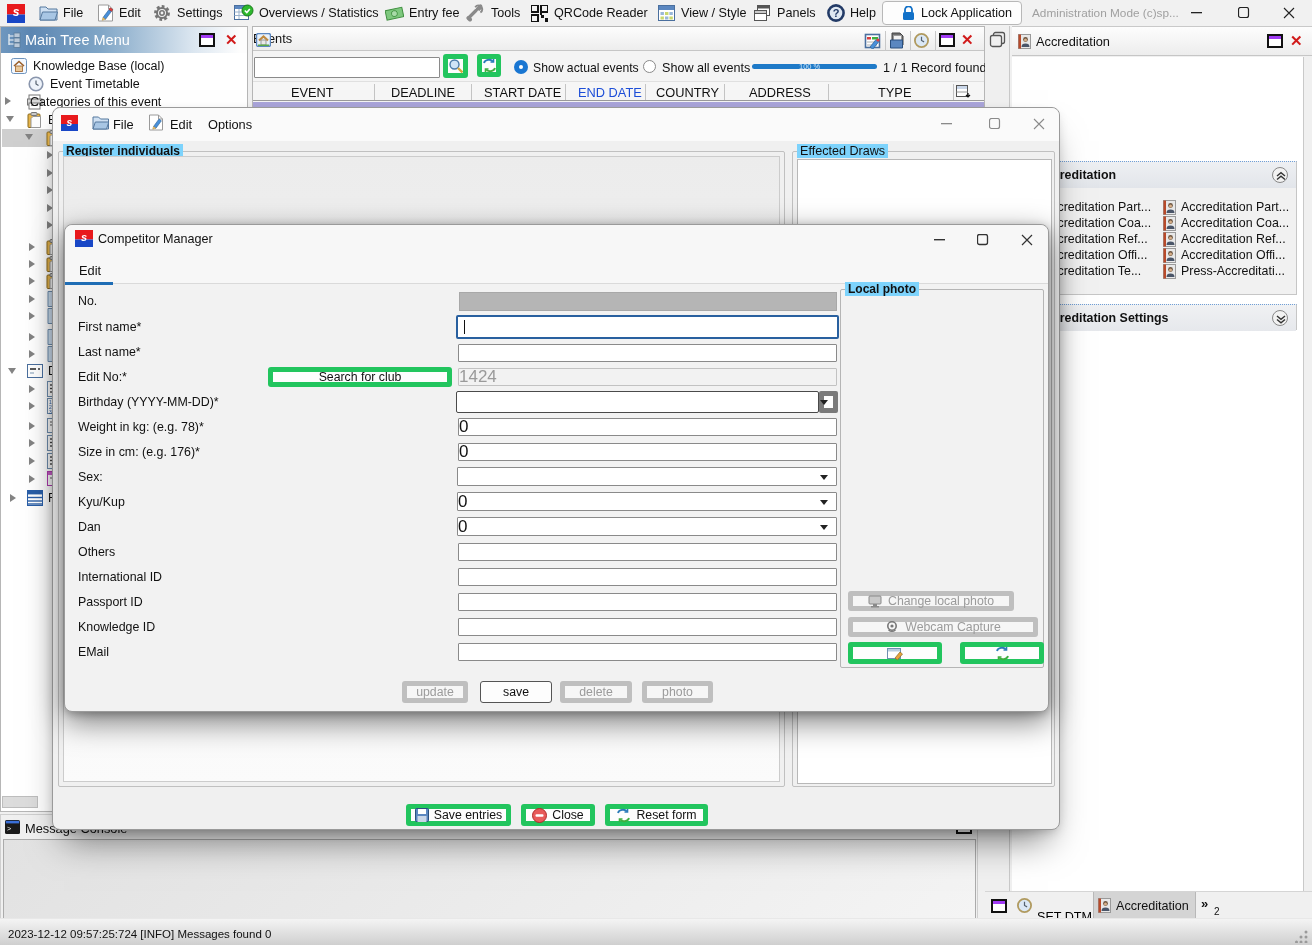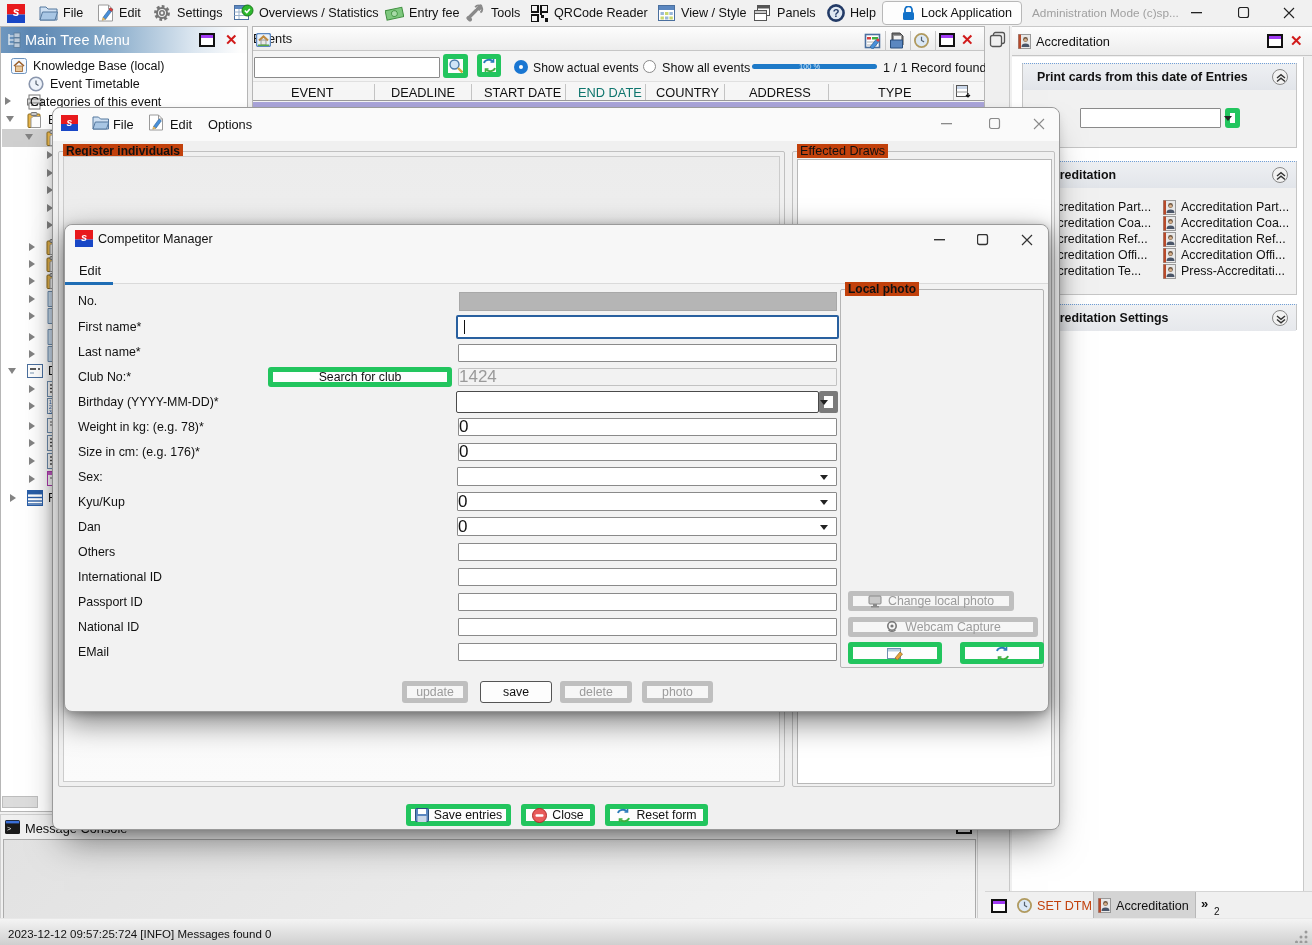--- a/index.html
+++ b/index.html
@@ -10,21 +10,21 @@
 #app { position:relative; width:1312px; height:945px; }
 .tbitem { position:absolute; top:0; height:26px; display:flex; align-items:center; gap:6px;
   font-size:12.6px; color:#111; white-space:nowrap; }
 .phead { position:absolute; left:0; right:0; top:0; height:24px;
   background:linear-gradient(#fdfdfd,#ededed); border-bottom:1px solid #c6c6c6;
   display:flex; align-items:center; font-size:12.8px; color:#111; }
 .maxbtn { width:16px; height:14px; background:#fff; border:2px solid #111; position:relative; }
 .maxbtn:before { content:""; position:absolute; left:0; right:0; top:0; height:3px; background:#a13bf5; }
 .redx { color:#d11a1a; font-weight:bold; font-size:15px; }
 .gb { position:absolute; border:1px solid #c0c0c0; border-radius:2px; }
-.gblabel { position:absolute; top:-8px; left:4px; background:#c2410c; font-weight:bold; font-size:12px; color:#111; padding:0 3px; }
+.gblabel { position:absolute; top:-8px; left:4px; background:#7dd3fc; font-weight:bold; font-size:12px; color:#111; padding:0 3px; }
 .inp { position:absolute; background:#fff; border:1px solid #8a8a8a; border-radius:1px;
   font-size:17px; color:#111; display:flex; align-items:center; }
 .lbl { position:absolute; font-size:12.4px; color:#111; white-space:nowrap; }
 .btn { position:absolute; background:#fdfdfd; border:5px solid #22c55e; border-radius:3px;
   display:flex; align-items:center; justify-content:center; font-size:12.3px; color:#111; gap:6px; }
 .btn.dis { color:#9b9b9b; border-color:#bfbfbf; background:#f6f6f6; }
 .cmb-arrow { position:absolute; right:8px; top:50%; margin-top:-2px; width:0; height:0;
   border-left:4.5px solid transparent; border-right:4.5px solid transparent; border-top:5px solid #222; }
 .arr-r { width:0; height:0; border-top:4.5px solid transparent; border-bottom:4.5px solid transparent; border-left:6px solid #838383; position:absolute; }
 .arr-d { width:0; height:0; border-left:4.5px solid transparent; border-right:4.5px solid transparent; border-top:6px solid #838383; position:absolute; }
@@ -400,21 +400,21 @@
   <span class="abs" style="left:409px;top:34px;font-size:12.6px;color:#111;">Show all events</span>
 
   <div class="abs" style="left:499px;top:37px;width:125px;height:5px;border-radius:3px;background:#1e7ac8;"></div>
   <span class="abs" style="left:546px;top:35px;font-size:7.5px;color:#cfe4f7;">100 %</span>
   <span class="abs" style="left:630px;top:34px;font-size:12.6px;color:#111;">1 / 1 Record found</span>
 
   <div class="abs" id="evhead" style="left:0;top:54px;width:731px;height:20px;background:#f6f6f6;border-top:1px solid #e0e0e0;border-bottom:1px solid #9a9a9a;">
     <span class="abs" style="left:38px;top:3px;font-size:12.8px;color:#111;">EVENT</span>
     <span class="abs" style="left:138px;top:3px;font-size:12.8px;color:#111;">DEADLINE</span>
     <span class="abs" style="left:231px;top:3px;font-size:12.8px;color:#111;">START DATE</span>
-    <span class="abs" style="left:325px;top:3px;font-size:12.8px;color:#0f766e;">END DATE</span>
+    <span class="abs" style="left:325px;top:3px;font-size:12.8px;color:#1d4ed8;">END DATE</span>
     <span class="abs" style="left:403px;top:3px;font-size:12.8px;color:#111;">COUNTRY</span>
     <span class="abs" style="left:496px;top:3px;font-size:12.8px;color:#111;">ADDRESS</span>
     <span class="abs" style="left:625px;top:3px;font-size:12.8px;color:#111;">TYPE</span>
     <div class="abs" style="left:121px;top:2px;width:1px;height:16px;background:#c4c4c4;"></div>
     <div class="abs" style="left:218px;top:2px;width:1px;height:16px;background:#c4c4c4;"></div>
     <div class="abs" style="left:312px;top:2px;width:1px;height:16px;background:#c4c4c4;"></div>
     <div class="abs" style="left:392px;top:2px;width:1px;height:16px;background:#c4c4c4;"></div>
     <div class="abs" style="left:471px;top:2px;width:1px;height:16px;background:#c4c4c4;"></div>
     <div class="abs" style="left:575px;top:2px;width:1px;height:16px;background:#c4c4c4;"></div>
     <div class="abs" style="left:700px;top:2px;width:1px;height:16px;background:#c4c4c4;"></div>
@@ -458,30 +458,20 @@
           <path d="M4 8 l4-3.4 4 3.4" fill="none" stroke="#333" stroke-width="1.4"></path>
           <path d="M4 11.5 l4-3.4 4 3.4" fill="none" stroke="#333" stroke-width="1.4"></path>
         </g>
         <g id="i-chevdn">
           <path d="M4 5 l4 3.4 4-3.4" fill="none" stroke="#333" stroke-width="1.4"></path>
           <path d="M4 8.5 l4 3.4 4-3.4" fill="none" stroke="#333" stroke-width="1.4"></path>
         </g>
       </defs>
     </svg>
 
-    <div class="abs" style="left:10px;top:6px;width:275px;height:85px;background:#f1f1f1;border:1px solid #c6c6c6;border-top:1px dotted #6f9fd8;">
-      <div class="sechdr">Print cards from this date of Entries</div>
-      <div class="chev" style="top:5px;"><svg width="16" height="16">
-              <use href="#i-chevup"></use>
-            </svg></div>
-      <div class="inp" style="left:57px;top:44px;width:141px;height:20px;"></div>
-      <div class="btn" style="left:202px;top:44px;width:15px;height:20px;border-radius:3px;">
-        <div class="cmb-arrow" style="right:3px;"></div>
-      </div>
-    </div>
 
     <div class="abs" style="left:10px;top:104px;width:275px;height:134px;background:#f1f1f1;border:1px solid #c6c6c6;border-top:1px dotted #6f9fd8;">
       <div class="sechdr">Accreditation</div>
       <div class="chev" style="top:5px;"><svg width="16" height="16">
               <use href="#i-chevup"></use>
             </svg></div>
     </div>
 
     <div id="accrows" class="abs" style="left:0;top:0;width:290px;height:280px;">
       <svg class="abs" style="left:13px;top:143px;" width="13" height="15">
@@ -534,21 +524,21 @@
     </div>
   </div>
 </div>
 
 <div class="abs" id="tabs" style="left:985px;top:891px;width:327px;height:27px;background:#f0f0f0;border-top:1px solid #d5d5d5;">
   <div class="maxbtn abs" style="left:6px;top:7px;"></div>
   <svg class="abs" style="left:32px;top:6px;" width="15" height="15">
     <circle cx="7.5" cy="7.5" r="6.6" fill="#dbe8f5" stroke="#b09a5f" stroke-width="1.8"></circle>
     <path d="M7.5 3.8 V7.5 l2.6 1.4" fill="none" stroke="#55616e" stroke-width="1.2"></path>
   </svg>
-  <span class="abs" style="left:52px;top:7px;font-size:12.6px;color:#c2410c;">SET DTM</span>
+  <span class="abs" style="left:52px;top:18px;font-size:12.6px;color:#000000;">SET DTM</span>
   <div class="abs" style="left:108px;top:0;width:103px;height:27px;background:#d4d4d4;border-left:1px solid #b8b8b8;border-right:1px solid #b8b8b8;"></div>
   <svg class="abs" style="left:113px;top:6px;" width="13" height="15">
         <use href="#i-badge"></use>
       </svg>
   <span class="abs" style="left:131px;top:7px;font-size:12.6px;color:#111;">Accreditation</span>
   <span class="abs" style="left:216px;top:4px;font-size:13px;font-weight:bold;color:#111;">»</span>
   <span class="abs" style="left:229px;top:14px;font-size:10px;color:#111;">2</span>
 </div>
 
 <div class="abs" id="console" style="left:0;top:814px;width:978px;height:106px;background:#f0f0f0;border:1px solid #cfcfcf;">
@@ -658,31 +648,31 @@
     <rect x="0" y="9.5" width="18" height="7.5" fill="#1947c6"></rect>
     <text x="9" y="11" font-size="11" font-style="italic" font-weight="bold" fill="#fff" text-anchor="middle" font-family="Liberation Sans">s</text>
   </svg>
   <span class="abs" style="left:14px;top:38px;font-size:12.8px;color:#111;">Edit</span>
   <div class="abs" style="left:0;top:57px;width:48px;height:3px;background:#1f6db5;"></div>
   <div class="abs" style="left:48px;top:58px;width:935px;height:1px;background:#dadada;"></div>
 
   <span class="lbl" style="left:13px;top:69px;">No.</span>
   <span class="lbl" style="left:13px;top:95px;">First name*</span>
   <span class="lbl" style="left:13px;top:120px;">Last name*</span>
-  <span class="lbl" style="left:13px;top:145px;">Club No:*</span>
+  <span class="lbl" style="left:13px;top:145px;">Edit No:*</span>
   <span class="lbl" style="left:13px;top:170px;">Birthday (YYYY-MM-DD)*</span>
   <span class="lbl" style="left:13px;top:195px;">Weight in kg: (e.g. 78)*</span>
   <span class="lbl" style="left:13px;top:220px;">Size in cm: (e.g. 176)*</span>
   <span class="lbl" style="left:13px;top:245px;">Sex:</span>
   <span class="lbl" style="left:13px;top:270px;">Kyu/Kup</span>
   <span class="lbl" style="left:13px;top:295px;">Dan</span>
   <span class="lbl" style="left:13px;top:320px;">Others</span>
   <span class="lbl" style="left:13px;top:345px;">International ID</span>
   <span class="lbl" style="left:13px;top:370px;">Passport ID</span>
-  <span class="lbl" style="left:13px;top:395px;">National ID</span>
+  <span class="lbl" style="left:13px;top:395px;">Knowledge ID</span>
   <span class="lbl" style="left:13px;top:420px;">EMail</span>
 
   <div class="abs" style="left:394px;top:67px;width:378px;height:19px;background:#b5b5b5;border:1px solid #a8a8a8;"></div>
   <div class="abs" style="left:391px;top:90px;width:383px;height:24px;background:#fff;border:2px solid #29609f;border-radius:2px;">
     <div class="abs" style="left:6px;top:3px;width:1px;height:14px;background:#111;"></div>
   </div>
   <div class="inp" style="left:393px;top:119px;width:379px;height:18px;"></div>
   <div class="btn" style="left:203px;top:142px;width:184px;height:20px;">Search for club</div>
   <div class="inp" style="left:393px;top:143px;width:379px;height:18px;background:#f2f2f2;border-color:#c2c2c2;color:#9a9a9a;">1424</div>
   <div class="abs" style="left:391px;top:166px;width:363px;height:22px;background:#fff;border:1.5px solid #4a4a4a;border-radius:2px;"></div>

